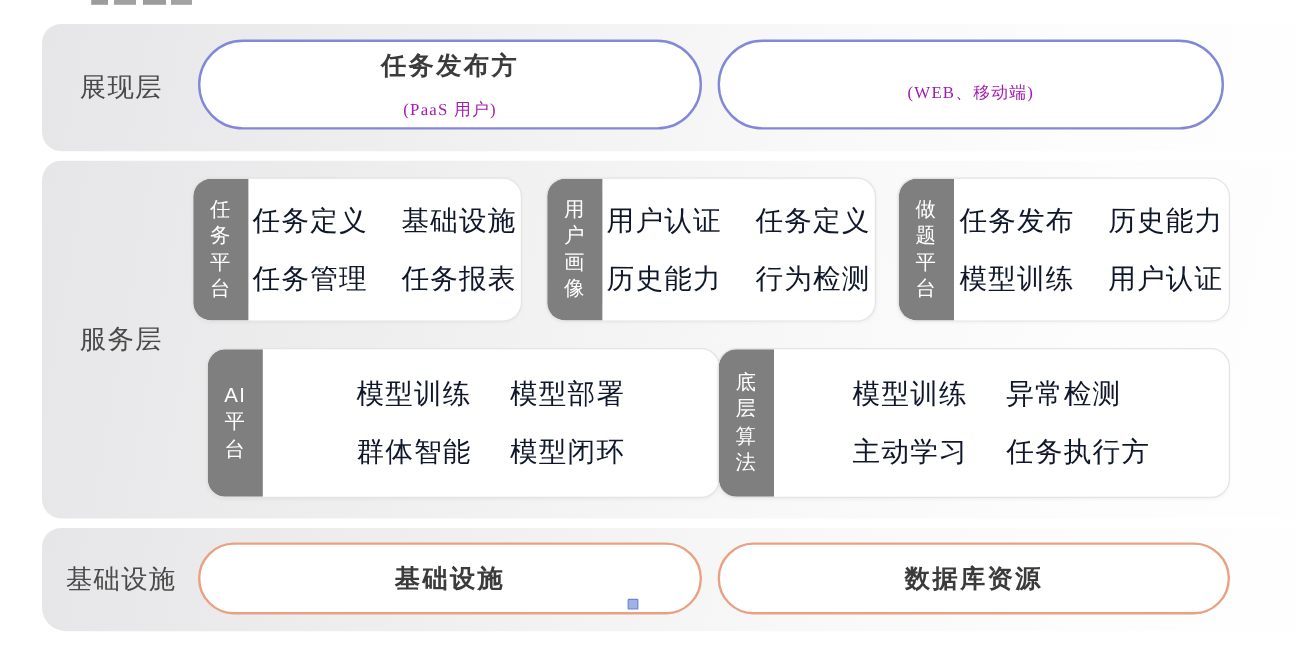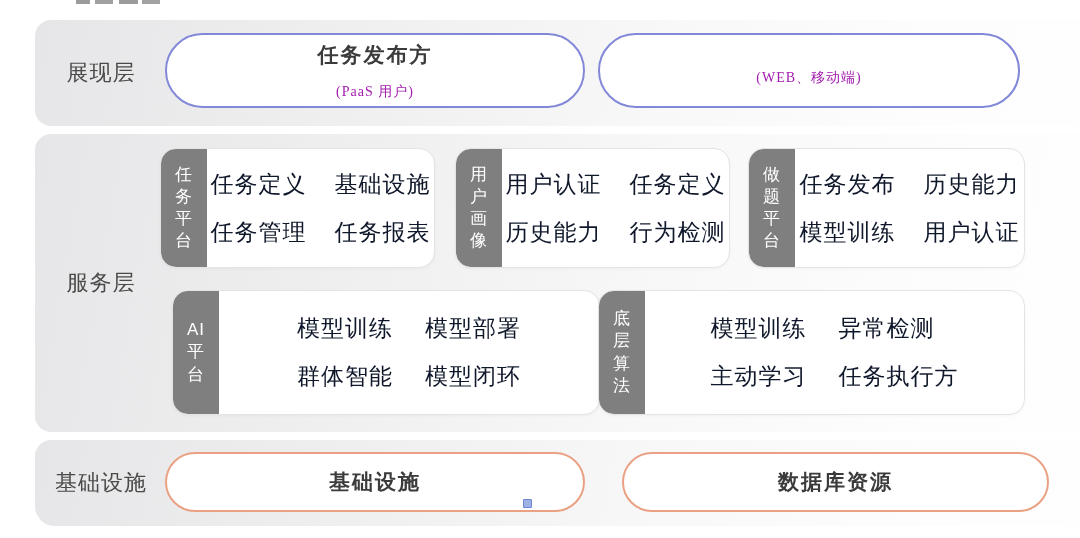--- a/index.html
+++ b/index.html
@@ -25,21 +25,21 @@
   .pill{
     position:absolute;background:#ffffff;
     display:flex;flex-direction:column;align-items:center;justify-content:center;
     box-sizing:border-box;
   }
   .pill-blue{border:2px solid var(--blue-pill-border,#8288d8);border-radius:38px;top:33px;height:75px;}
   .pill-orange{border:2px solid var(--orange-pill-border,#eaa183);border-radius:30px;top:452px;height:60px;}
   #pill-publisher{left:165px;width:420px;}
   #pill-executor{left:598px;width:422px;}
   #pill-compute{left:165px;width:420px;}
-  #pill-database{left:622px;width:427px;text-align:right;}
+  #pill-database{left:598px;width:427px;text-align:right;}
   .pill-title{font-size:21px;font-weight:600;color:#3b3b3b;letter-spacing:2px;}
   .pill-sub{font-size:14px;color:#a21caf;margin-top:14px;letter-spacing:1px;font-family:Liberation Serif, serif;}
   
   .card{
     position:absolute;display:flex;background:#ffffff;
     border:1.5px solid #e4e4e4;border-radius:16px;box-sizing:border-box;
     box-shadow:0 1px 3px rgba(0,0,0,0.04);overflow:hidden;
   }
   .card-tab{
     width:46px;flex:0 0 46px;background:var(--tab-bg,#7f7f7f);

